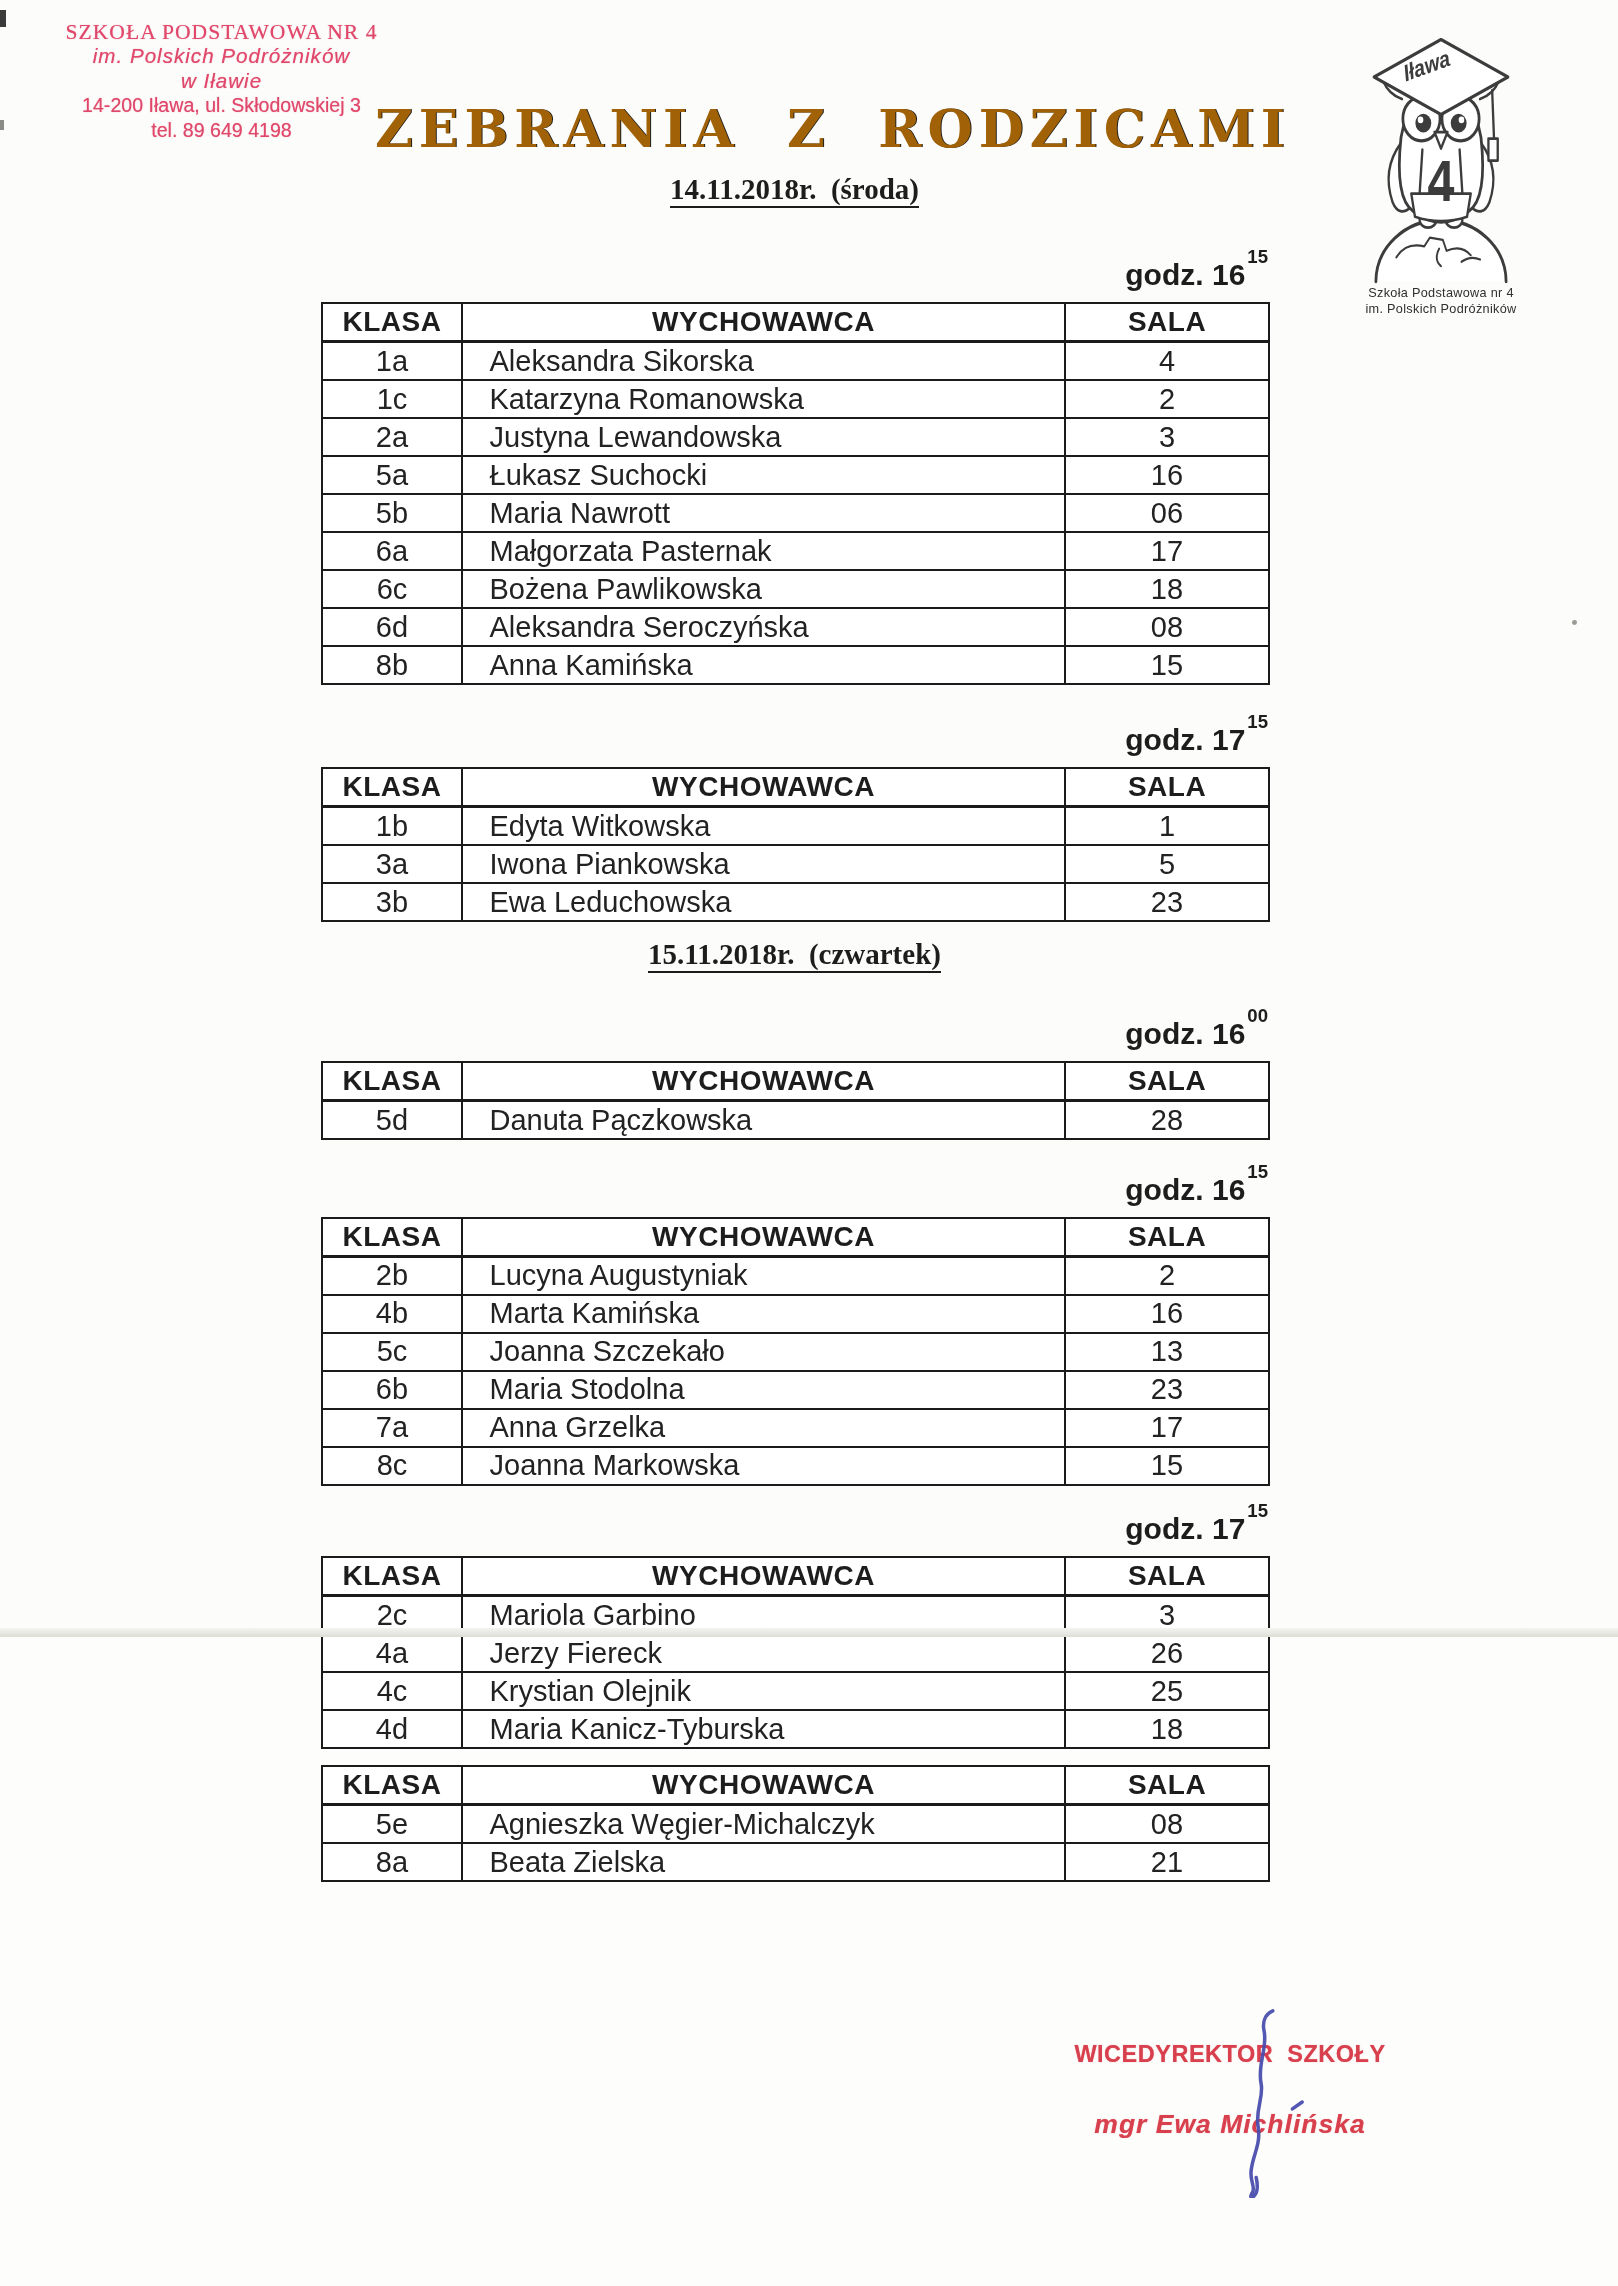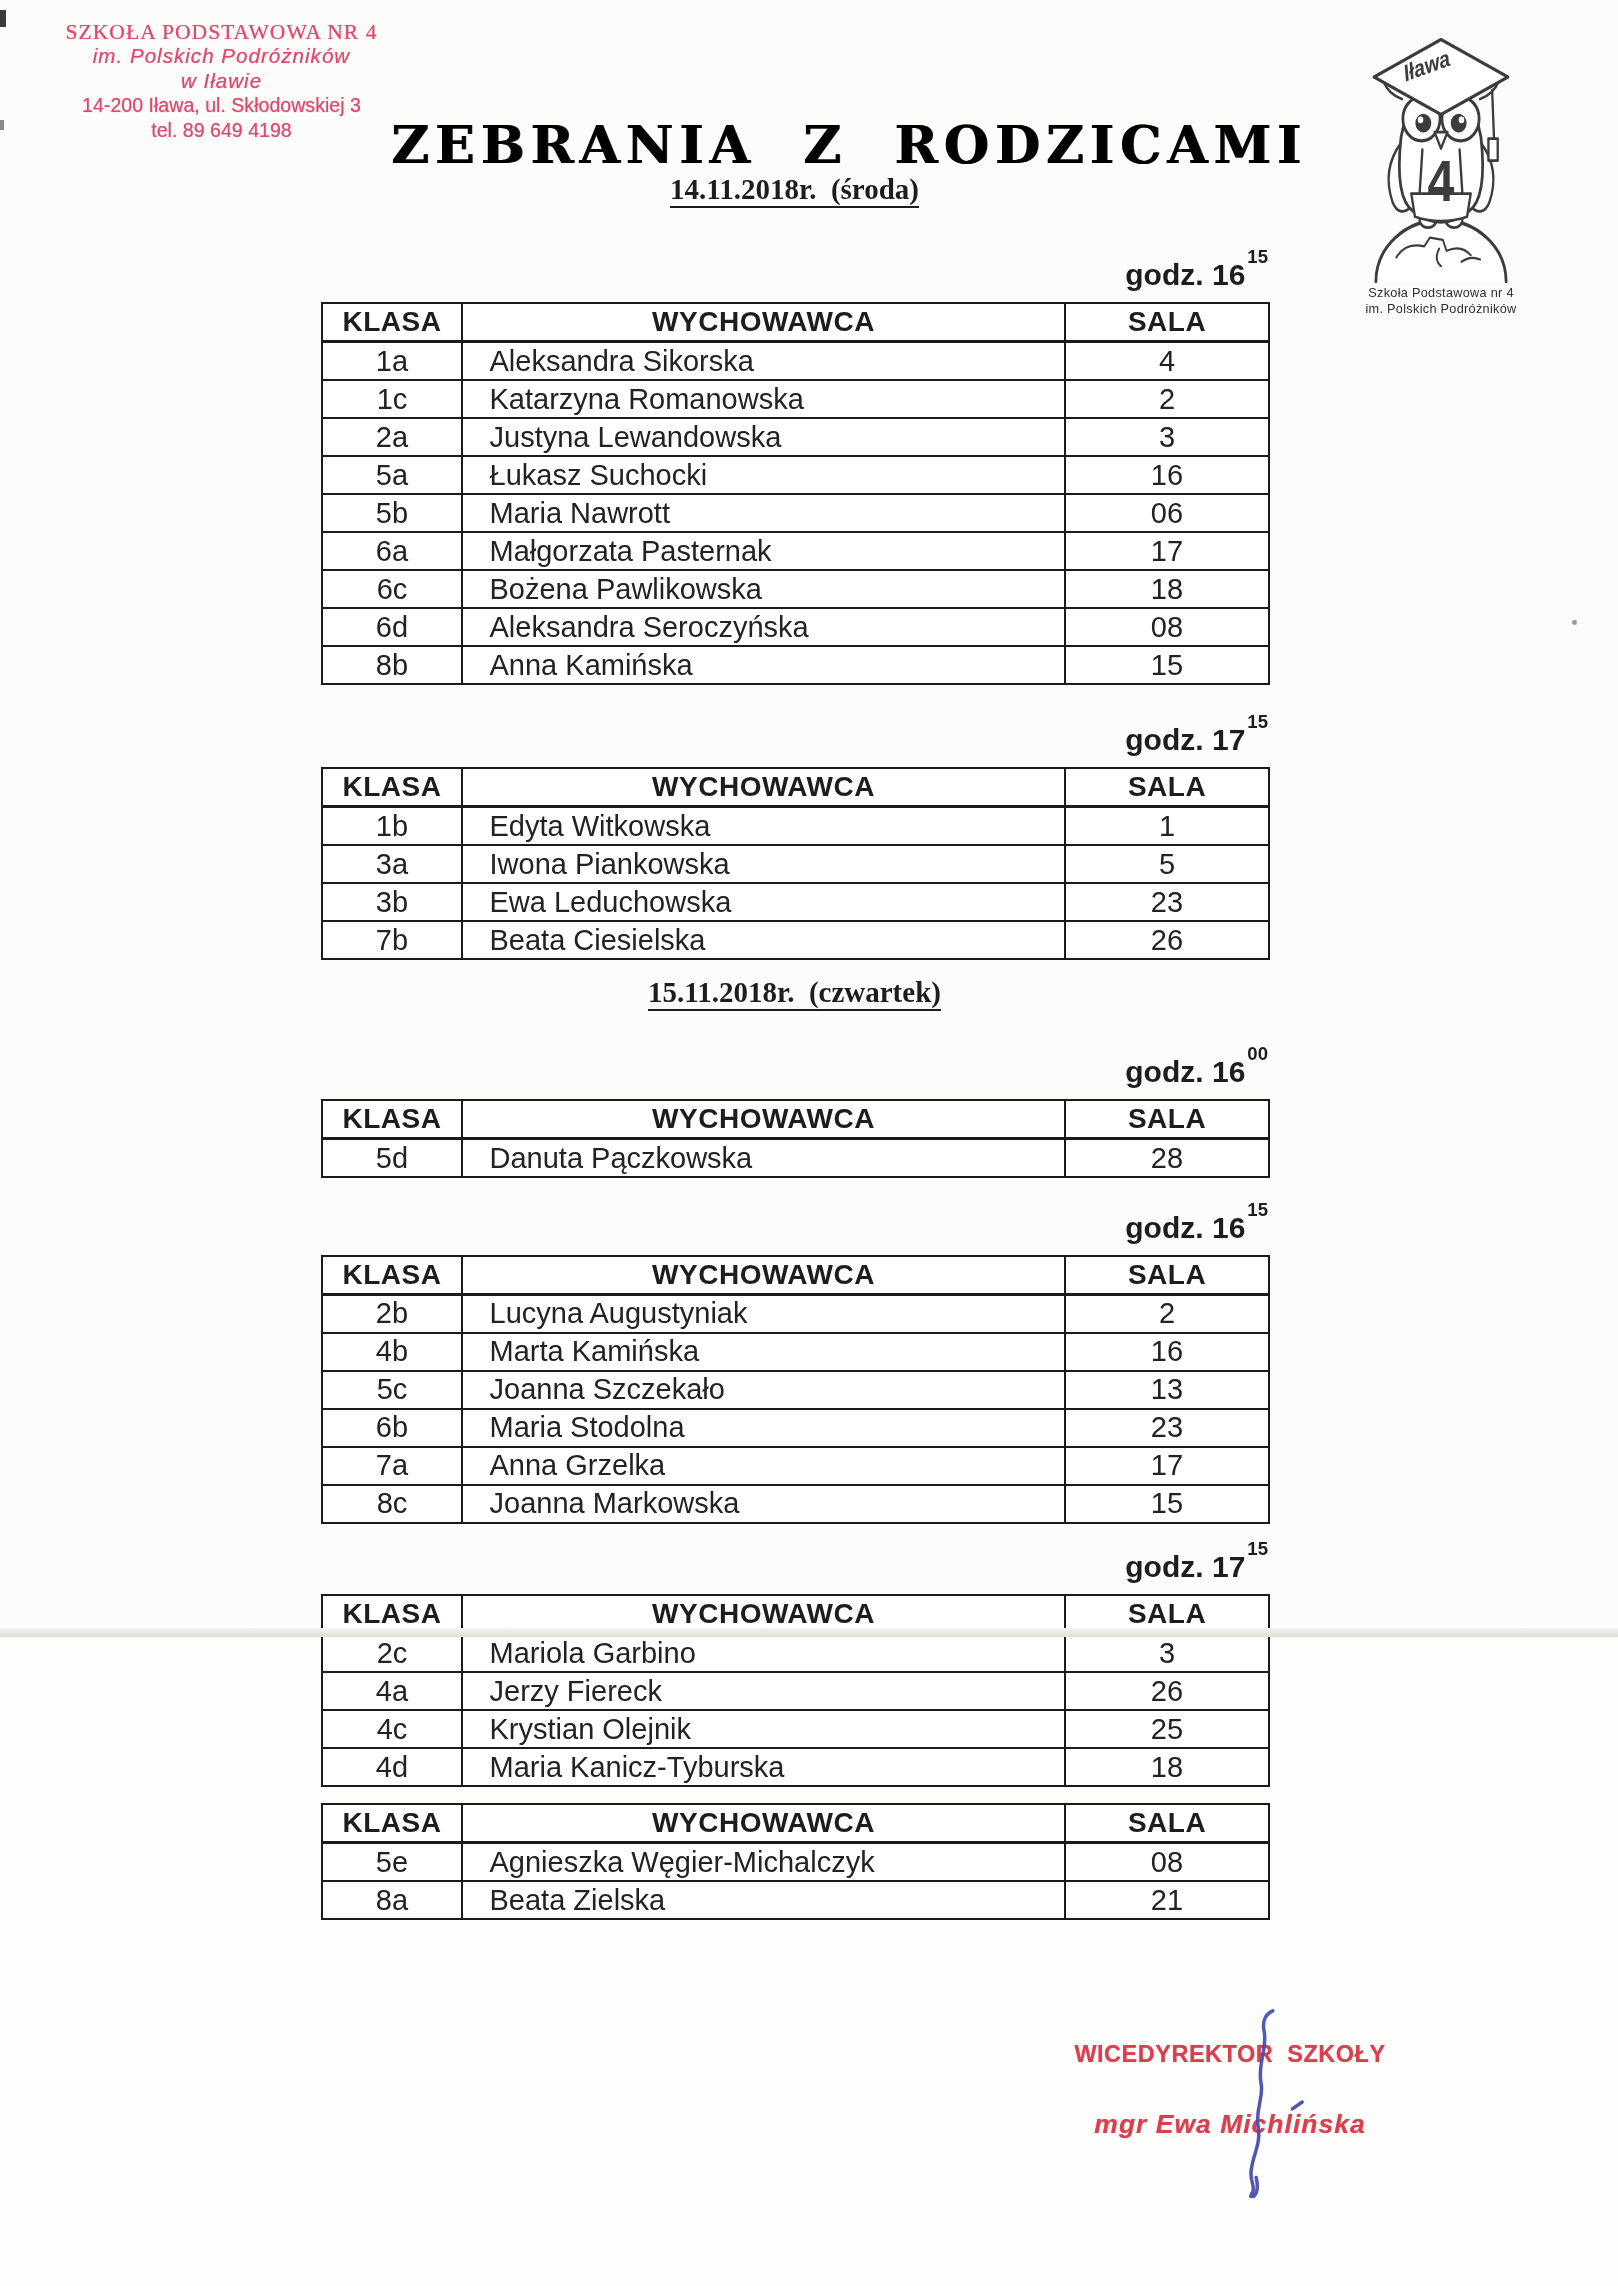--- a/index.html
+++ b/index.html
@@ -18,24 +18,24 @@
     text-align:center;color:#e0486b;z-index:1;
     text-shadow:0 0 1px rgba(224,72,107,.65);
     line-height:24.5px;
   }
   .stamp .s1{font-family:"Liberation Serif", serif;font-size:21.6px;letter-spacing:1px;}
   .stamp .s2,.stamp .s3{font-style:italic;font-size:20.6px;letter-spacing:1px;}
   .stamp .s4,.stamp .s5{font-size:19.6px;}
 
   
   .title{
-    position:absolute;left:375px;top:98px;margin:16px;z-index:2;
+    position:absolute;left:375px;top:98px;margin:0;z-index:2;
     font-family:"DejaVu Serif", serif;
     font-size:52px;font-weight:700;letter-spacing:5.9px;word-spacing:23.5px;
-    color:#000000;text-shadow:1px 0 0 #1f1f1f;
+    color:#a16207;text-shadow:1px 0 0 #1f1f1f;
     white-space:pre;
   }
 
   
   .logo{position:absolute;left:1345px;top:33px;width:192px;text-align:center;}
   .logo svg{display:block;margin:0 auto;}
   .logo .cap-line{font-size:12.7px;line-height:15.7px;color:#2f2f2f;letter-spacing:0.3px;}
 
   
   .main{position:absolute;left:321px;top:0;width:947px;padding-top:173px;}
@@ -244,25 +244,20 @@
           <tr>
             <td>3a</td>
             <td class="cell-wych">Iwona Piankowska</td>
             <td>5</td>
           </tr>
           <tr>
             <td>3b</td>
             <td class="cell-wych">Ewa Leduchowska</td>
             <td>23</td>
           </tr>
-          <tr>
-            <td>7b</td>
-            <td class="cell-wych">Beata Ciesielska</td>
-            <td>26</td>
-          </tr>
         </tbody>
     </table>
 
     <div class="date-heading date2">
       <span class="date-text">15.11.2018r.  (czwartek)</span>
     </div>
 
     <div class="time-heading th3">
       <span>godz. 16</span><sup class="time-sup">00</sup>
     </div>

